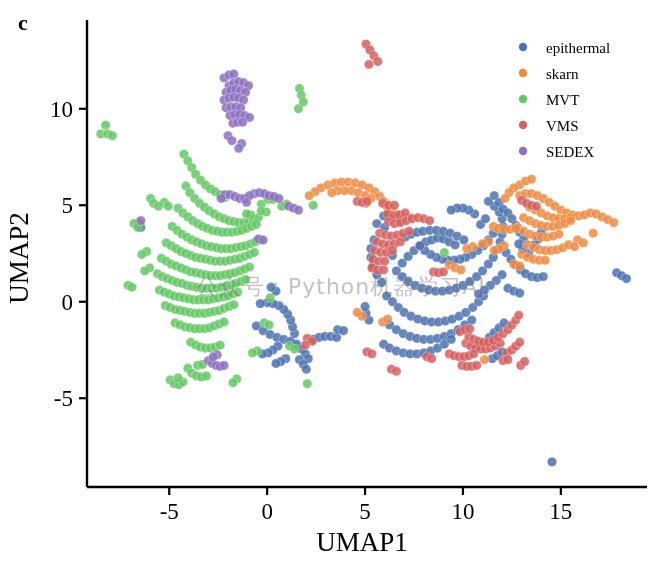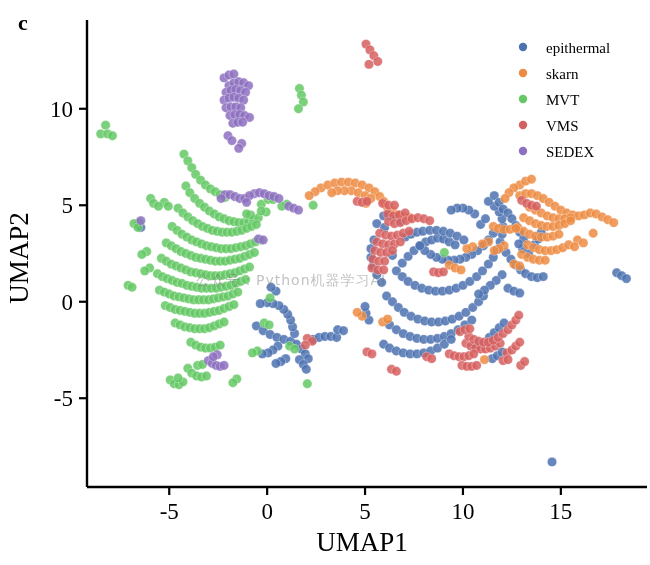--- a/index.html
+++ b/index.html
@@ -35,21 +35,21 @@
   }
   .legend-label{
     font-family:"Liberation Serif", serif;
     font-size:15px;
     fill:#000;
   }
   .watermark{
     position:absolute;
     left:196px;top:272px;
     font-family:"DejaVu Sans", sans-serif;
-    font-size:14px;
+    font-size:22px;
     color:rgba(110,110,110,0.42);
     white-space:nowrap;
     letter-spacing:1px;
     pointer-events:none;
   }
 </style>
 </head>
 <body>
 
 <div id="figure">

